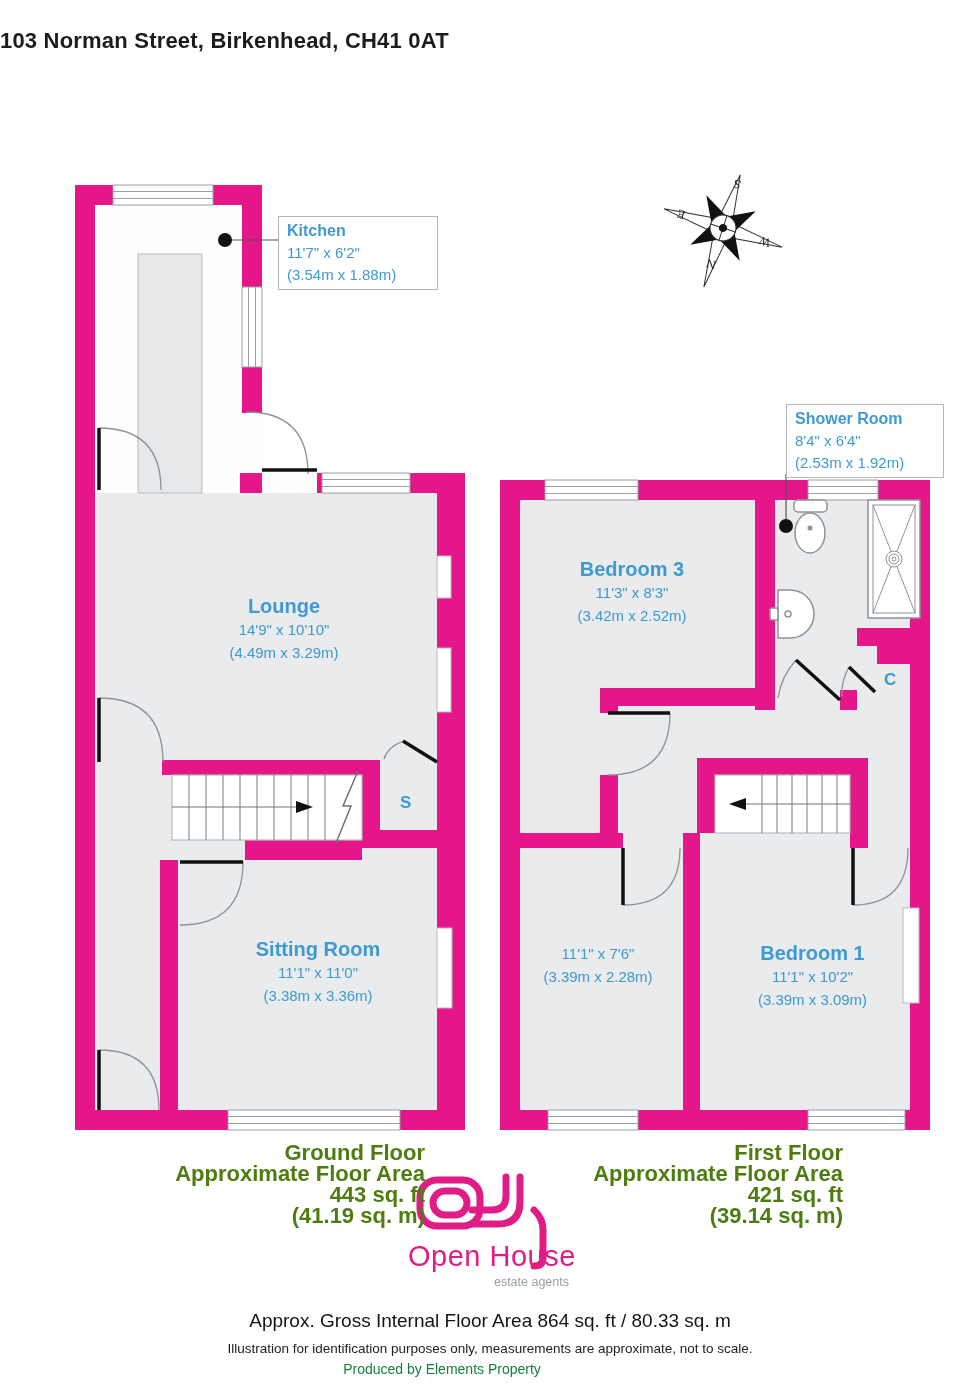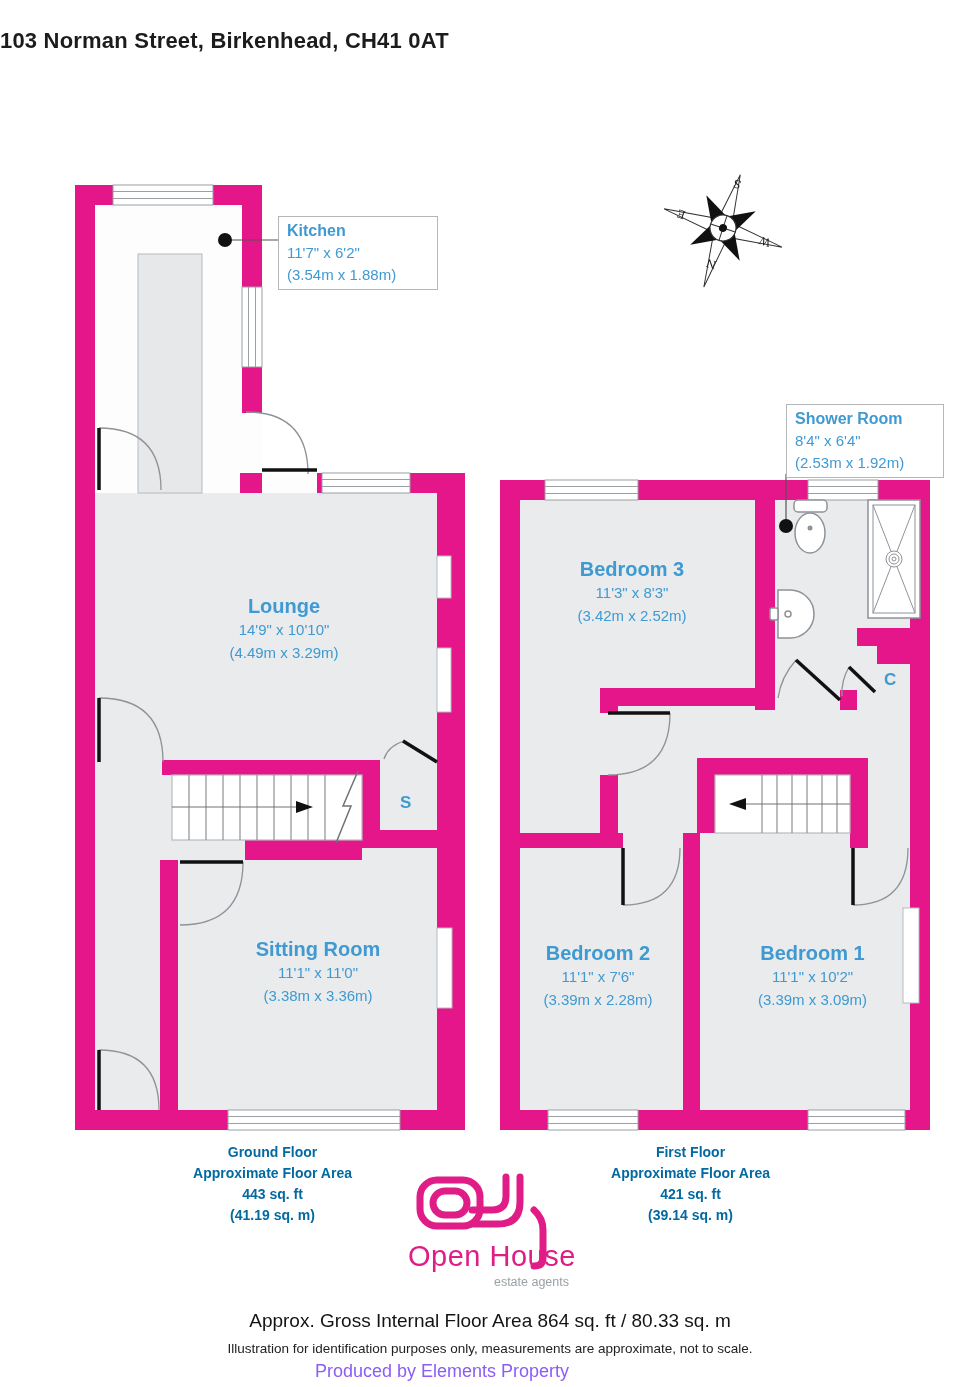--- a/index.html
+++ b/index.html
@@ -9,32 +9,32 @@
         font-size:22px;font-weight:bold;color:#1c1c1c;letter-spacing:.2px;}
   svg.plan{position:absolute;left:0;top:0;}
   .room-label{position:absolute;color:#3f9ad2;text-align:center;font-size:15px;line-height:23px;}
   .room-label .rn{font-weight:bold;font-size:20px;display:block;}
   .room-label span{display:block;}
   .callout{position:absolute;background:#fff;border:1px solid #b3b7ba;
         color:#3f9ad2;font-size:15px;line-height:22px;padding:3px 8px;}
   .callout .rn{font-weight:bold;font-size:16px;display:block;}
   .callout span{display:block;}
   .cupboard-label{position:absolute;color:#3f9ad2;font-weight:bold;font-size:17px;}
-  .floor-caption{position:absolute;text-align:center;color:#0369a1;font-size:14px;
+  .floor-caption{position:absolute;text-align:right;color:#4d7c0f;font-size:22px;
         font-weight:bold;line-height:21px;}
   .floor-caption span{display:block;}
   .logo{position:absolute;left:408px;top:1172px;width:175px;}
   .logo .brand{color:#e01d87;font-size:29px;font-weight:normal;margin-top:-6px;letter-spacing:.5px;}
   .logo .tagline{color:#9aa0a4;font-size:12.5px;text-align:right;padding-right:14px;margin-top:2px;}
   .footer-gross{position:absolute;top:1310px;left:0;width:980px;text-align:center;
         font-size:19px;font-weight:normal;color:#141414;}
   .footer-note{position:absolute;top:1341px;left:0;width:980px;text-align:center;
         font-size:13.5px;color:#222;}
   .footer-produced{position:absolute;top:1361px;left:0;width:884px;text-align:center;
-        font-size:18px;color:#8b5cf6;}
+        font-size:14px;color:#15803d;}
 </style>
 </head>
 <body>
 
 <div class="page">
 
   <div class="page-title">103 Norman Street, Birkenhead, CH41 0AT</div>
 
   <svg class="plan" width="980" height="1387" viewBox="0 0 980 1387">
 
@@ -247,21 +247,20 @@
     <span class="rn">Bedroom 3</span>
     <span>11'3" x 8'3"</span>
     <span>(3.42m x 2.52m)</span>
   </div>
   <div class="room-label" style="left:198px;top:938px;width:240px;">
     <span class="rn">Sitting Room</span>
     <span>11'1" x 11'0"</span>
     <span>(3.38m x 3.36m)</span>
   </div>
   <div class="room-label" style="left:478px;top:942px;width:240px;">
-    <span class="rn">Bedroom 2</span>
     <span>11'1" x 7'6"</span>
     <span>(3.39m x 2.28m)</span>
   </div>
   <div class="room-label" style="left:690px;top:942px;width:245px;">
     <span class="rn">Bedroom 1</span>
     <span>11'1" x 10'2"</span>
     <span>(3.39m x 3.09m)</span>
   </div>
 
   <div class="cupboard-label" style="left:400px;top:793px;">S</div>

